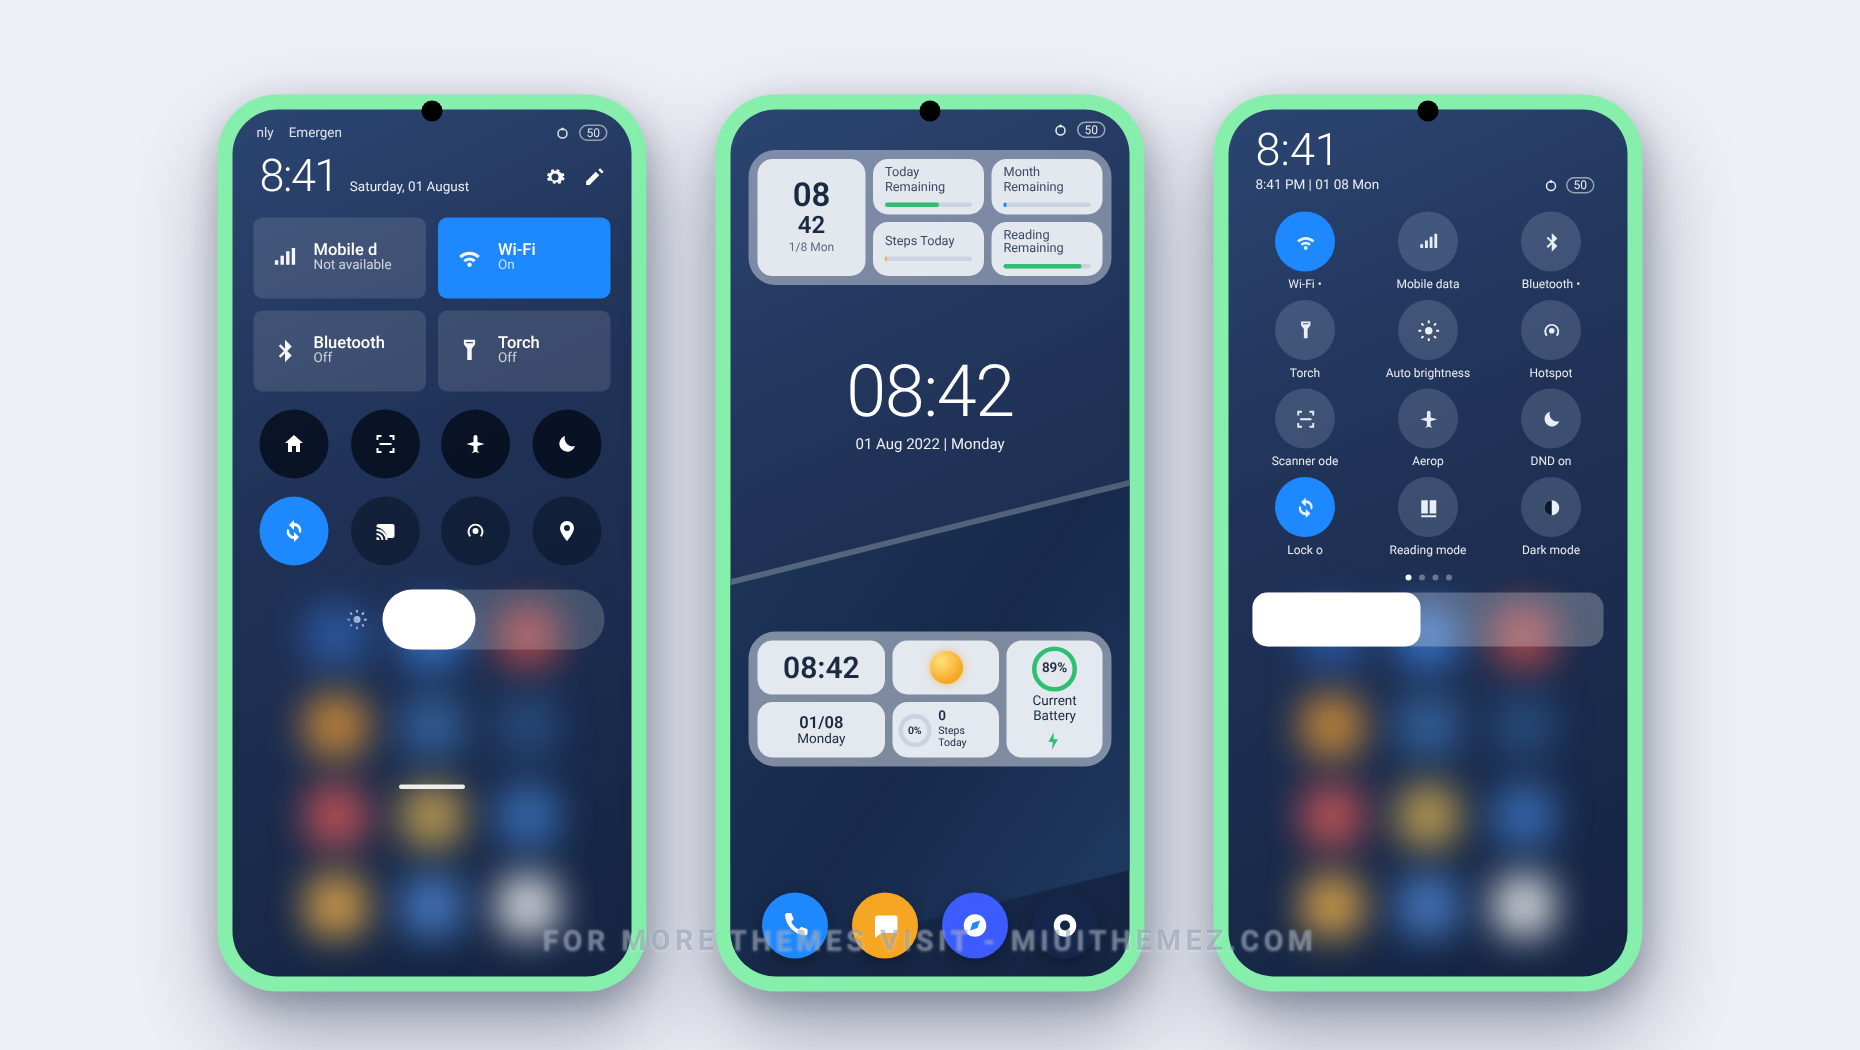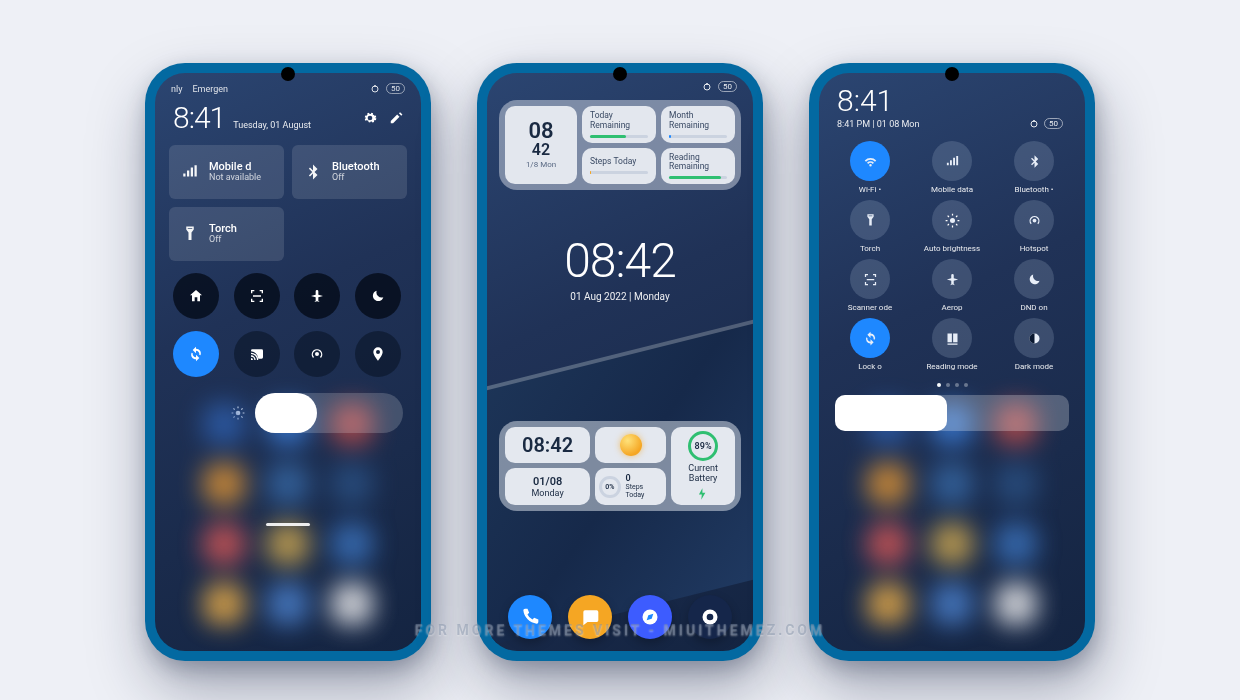--- a/index.html
+++ b/index.html
@@ -12,21 +12,21 @@
   .stage{
     width:100%;height:100%;
     display:flex;
     justify-content:center;
     align-items:center;
     gap:46px;
     padding-top:24px;
   }
   .phone{
     width:286px;height:598px;
-    background:#0369a1;
+    background:#86efac;
     border-radius:40px;
     padding:10px;
     position:relative;
     box-shadow:4px 28px 60px rgba(20,30,60,.35), 2px 8px 20px rgba(20,30,60,.25);
   }
   .screen{
     width:100%;height:100%;
     border-radius:30px;
     overflow:hidden;
     position:relative;
@@ -112,21 +112,21 @@
   .qbtn svg{width:15px;height:15px;fill:#e8eef8;}
   .qlabel{font-size:8px;opacity:.9;white-space:nowrap;}
   .dots{display:flex;justify-content:center;gap:5px;margin:2px 0 8px;}
   .dots span{width:4px;height:4px;border-radius:50%;background:rgba(255,255,255,.35);}
   .dots span.on{background:#fff;}
   .bright{margin:0 16px;height:36px;border-radius:10px;background:rgba(255,255,255,.25);position:relative;}
   .bright .fill{position:absolute;left:0;top:0;bottom:0;width:48%;background:#fff;border-radius:10px;}
 
   .watermark{
     position:absolute;left:0;right:0;bottom:62px;text-align:center;
-    font-size:14px;letter-spacing:3px;font-weight:700;
+    font-size:19px;letter-spacing:3px;font-weight:700;
     color:rgba(120,135,160,.45);
     text-shadow:0 1px 2px rgba(255,255,255,.4);
     z-index:100;pointer-events:none;
   }
 </style>
 </head>
 <body>
 
 <svg width="0" height="0" style="position:absolute">
   <symbol id="i-wifi" viewBox="0 0 24 24">
@@ -230,21 +230,21 @@
           <svg width="10" height="10">
               <circle cx="5" cy="5" r="3" fill="none" stroke="#fff"></circle>
               <circle cx="5" cy="2" r="1" fill="#fff"></circle>
             </svg>
           <span class="pill">50</span>
         </div>
       </div>
       <div class="header">
         <div style="display:flex;align-items:baseline;gap:8px">
           <div class="clock">8:41</div>
-          <div class="date">Tuesday, 01 August</div>
+          <div class="date">Saturday, 01 August</div>
         </div>
         <div class="header-icons">
           <span class="ico">
               <svg width="14" height="14" fill="#fff">
                 <use href="#i-gear"></use>
               </svg>
             </span>
           <span class="ico">
               <svg width="14" height="14" fill="#fff">
                 <use href="#i-edit"></use>
@@ -253,20 +253,29 @@
         </div>
       </div>
       <div class="tiles" id="p1tiles">
           <div class="tile">
             <svg class="ticon" fill="#fff">
               <use href="#i-bars"></use>
             </svg>
             <div class="tlabels">
               <span class="tlabel">Mobile d</span>
               <span class="tsub">Not available</span>
+            </div>
+          </div>
+          <div class="tile active">
+            <svg class="ticon" fill="#fff">
+              <use href="#i-wifi"></use>
+            </svg>
+            <div class="tlabels">
+              <span class="tlabel">Wi-Fi</span>
+              <span class="tsub">On</span>
             </div>
           </div>
           <div class="tile">
             <svg class="ticon" fill="#fff">
               <use href="#i-bluetooth"></use>
             </svg>
             <div class="tlabels">
               <span class="tlabel">Bluetooth</span>
               <span class="tsub">Off</span>
             </div>

